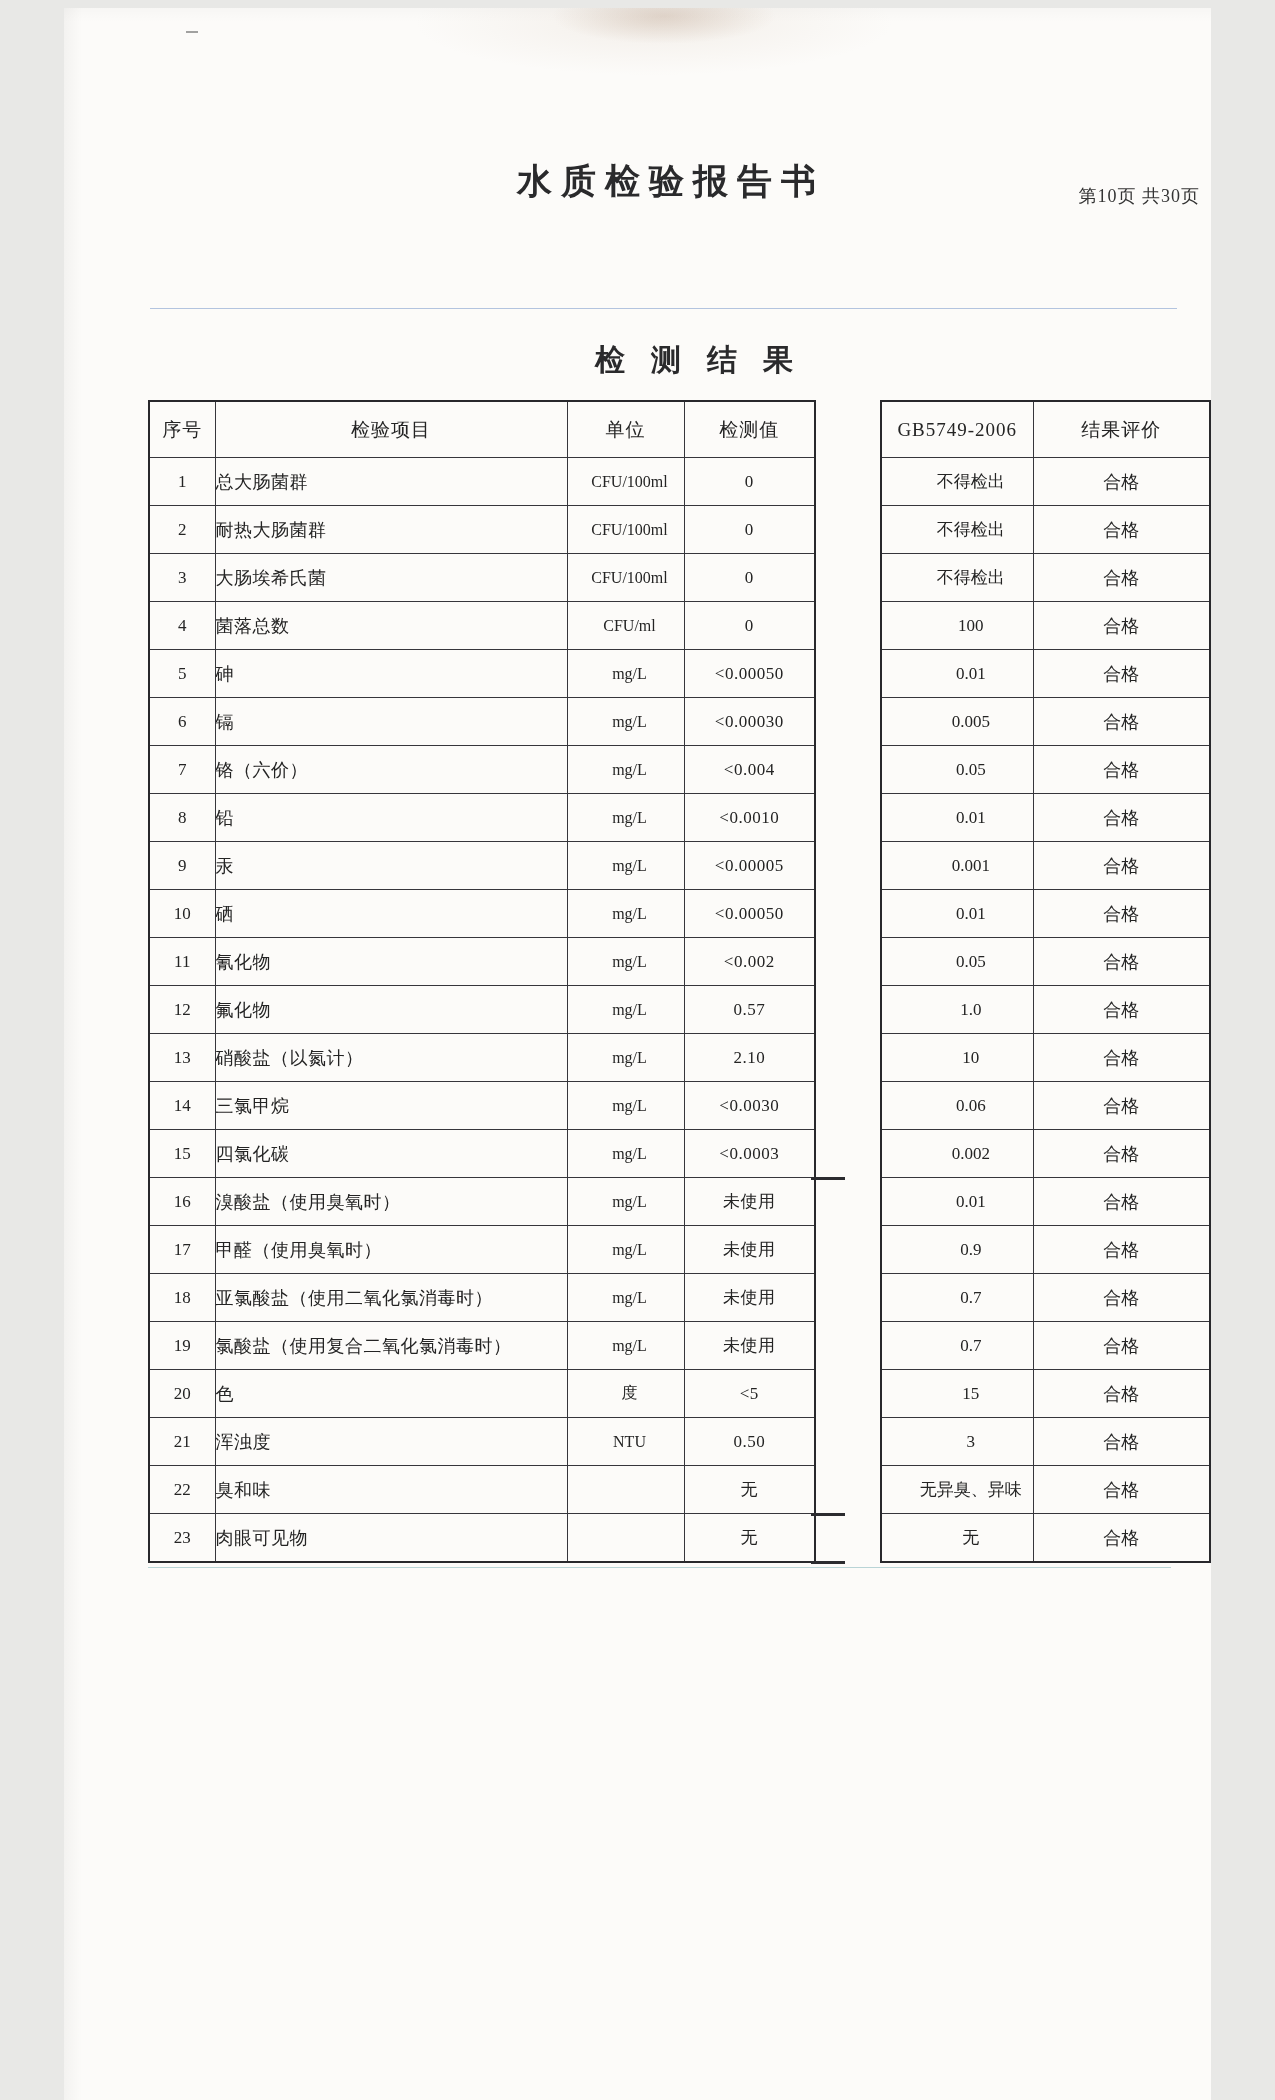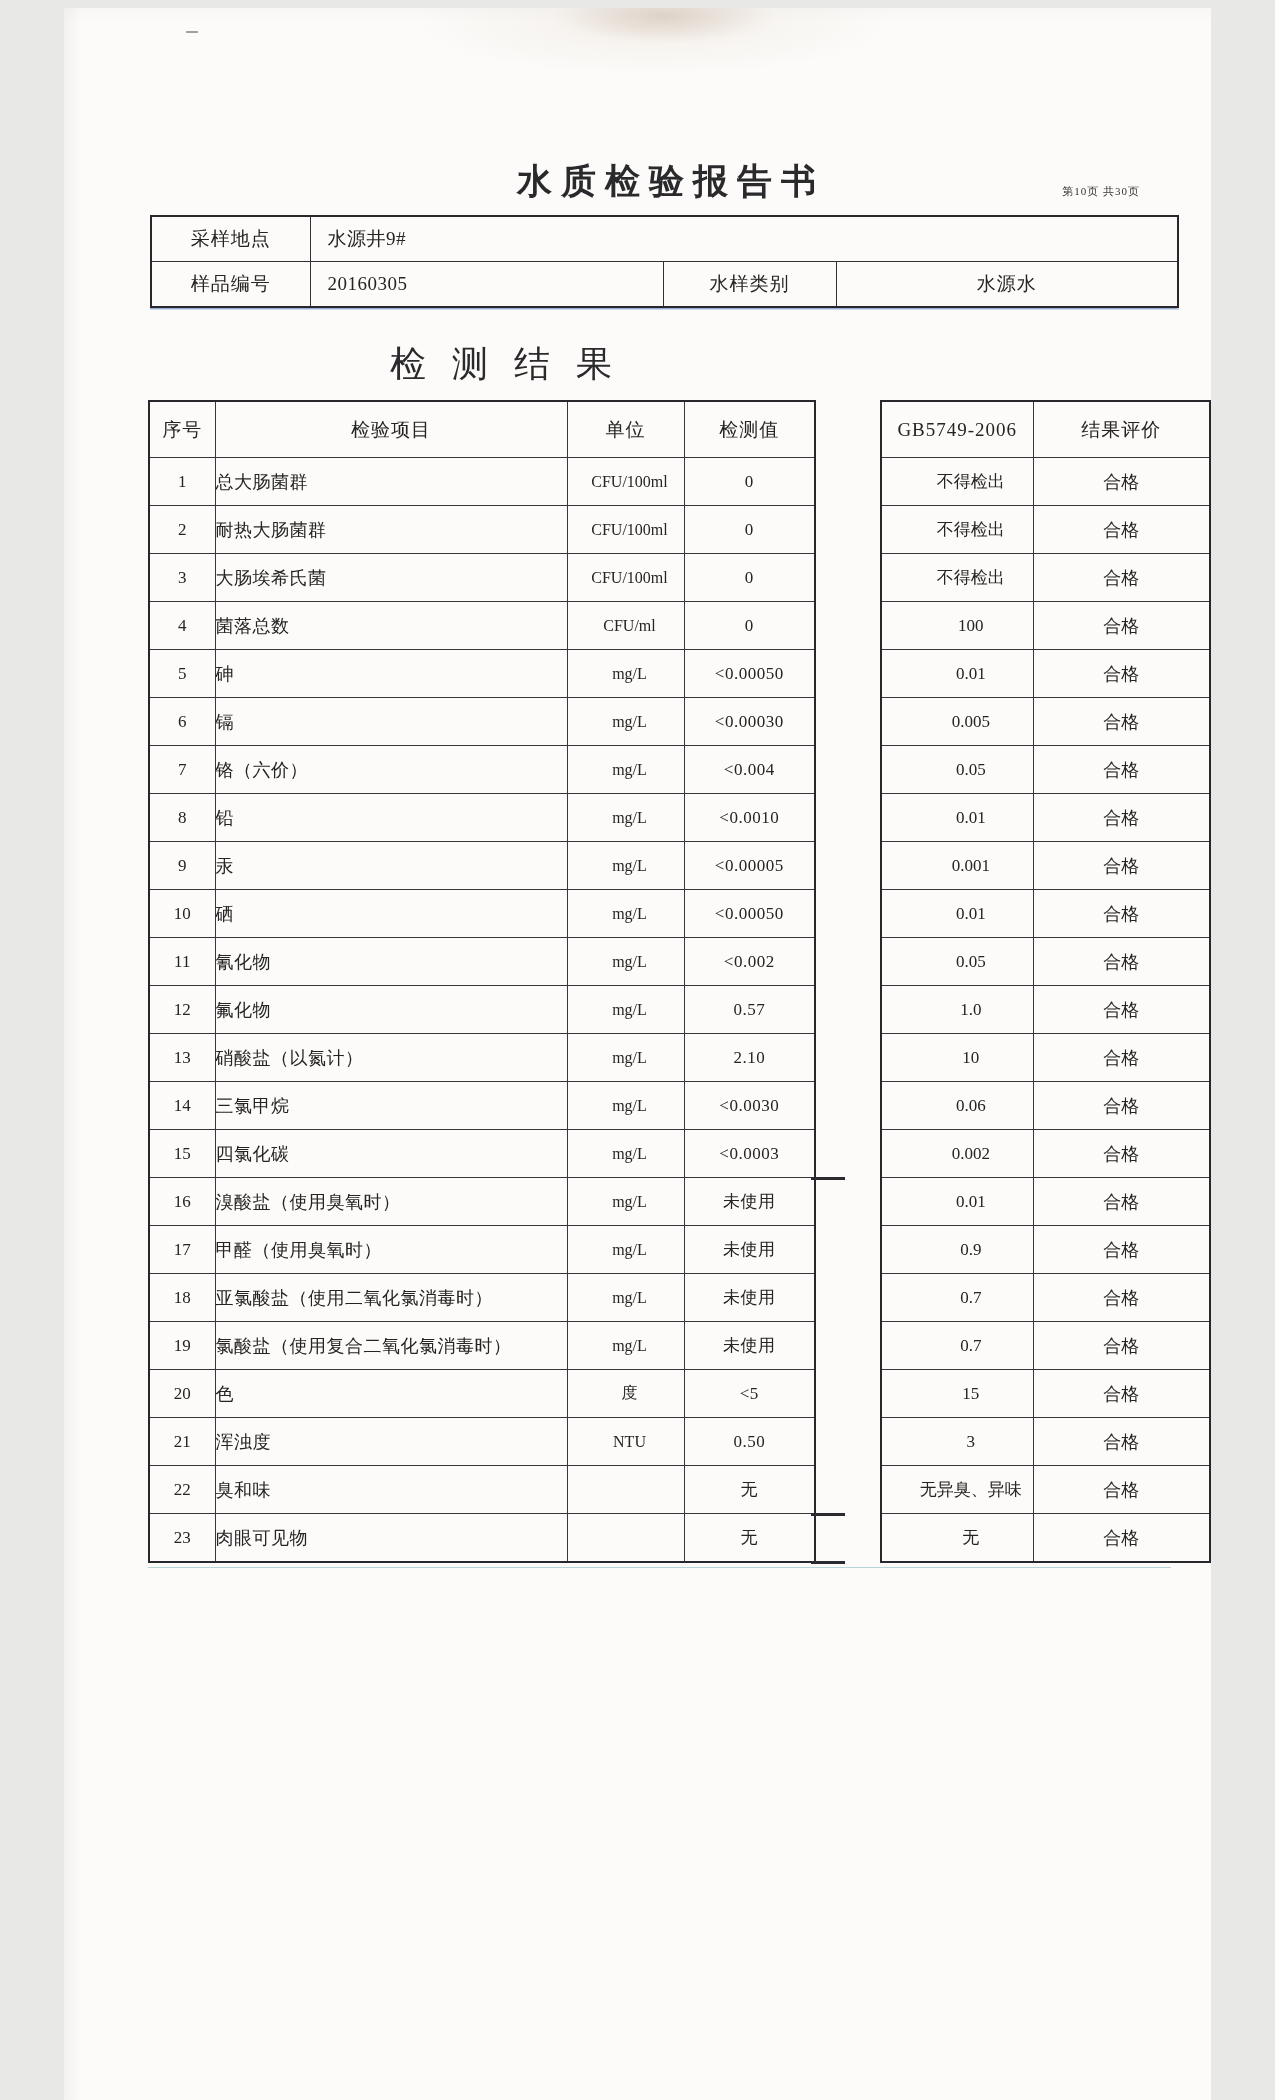--- a/index.html
+++ b/index.html
@@ -19,42 +19,42 @@
     overflow: hidden;
   }
 
   .title {
     position: absolute; top: 150px; left: 300px; width: 614px;
     margin: 0; text-align: center;
     font-size: 35px; font-weight: 700; letter-spacing: 9px;
     color: #2a2a2c;
   }
   .page-indicator {
-    position: absolute; top: 176px; left: 926px; width: 150px;
-    text-align: right; font-size: 11px; letter-spacing: 1px; color: #333;
+    position: absolute; top: 176px; left: 986px; width: 150px;
+    text-align: right; font-size: 18px; letter-spacing: 1px; color: #333;
   }
 
   table { border-collapse: collapse; table-layout: fixed; }
 
   .info-table {
     position: absolute; left: 86px; top: 207px; width: 1027px;
     border: 2px solid #28282c;
     box-shadow: 0 2px 0 rgba(80,125,185,0.28);
   }
   .info-table td {
     border: 1px solid #313136;
     height: 44px; font-size: 19px; text-align: center;
     letter-spacing: 1px; padding: 0; overflow: hidden; white-space: nowrap;
   }
   .info-table td.left { text-align: left; padding-left: 17px; letter-spacing: 0.5px; }
 
   .section-title {
     position: absolute; top: 332px; left: 300px; width: 660px;
-    margin: 0; text-align: left;
-    font-size: 36px; font-weight: 400; letter-spacing: 26px; text-indent: 26px;
+    margin: 0; text-align: center;
+    font-size: 30px; font-weight: 700; letter-spacing: 26px; text-indent: 26px;
     color: #2a2a2c;
   }
 
   .results {
     position: absolute; top: 392px;
     border: 2px solid #28282c;
   }
   .results th, .results td {
     border: 1px solid #36363b;
     padding: 0; overflow: hidden; white-space: nowrap;
@@ -98,40 +98,20 @@
 </head>
 <body>
 
 <div class="page">
 
   <div class="pencil-mark"></div>
 
   <h1 class="title">水质检验报告书</h1>
   <div class="page-indicator">第10页 共30页</div>
 
-  <table class="info-table">
-    <colgroup>
-        <col style="width:159px">
-        <col style="width:353px">
-        <col style="width:173px">
-        <col style="width:342px">
-      </colgroup>
-    <tbody>
-      <tr>
-        <td>采样地点</td>
-        <td class="left" colspan="3">水源井9#</td>
-      </tr>
-      <tr>
-        <td>样品编号</td>
-        <td class="left">20160305</td>
-        <td>水样类别</td>
-        <td>水源水</td>
-      </tr>
-    </tbody>
-  </table>
 
   <h2 class="section-title">检测结果</h2>
 
   <table class="results left-t">
     <colgroup>
         <col style="width:66px">
         <col style="width:352px">
         <col style="width:117px">
         <col style="width:131px">
       </colgroup>

